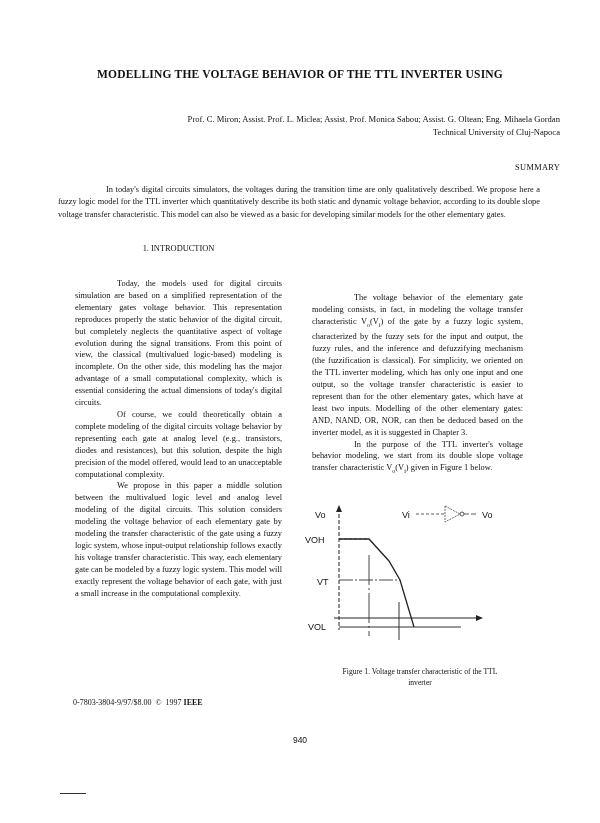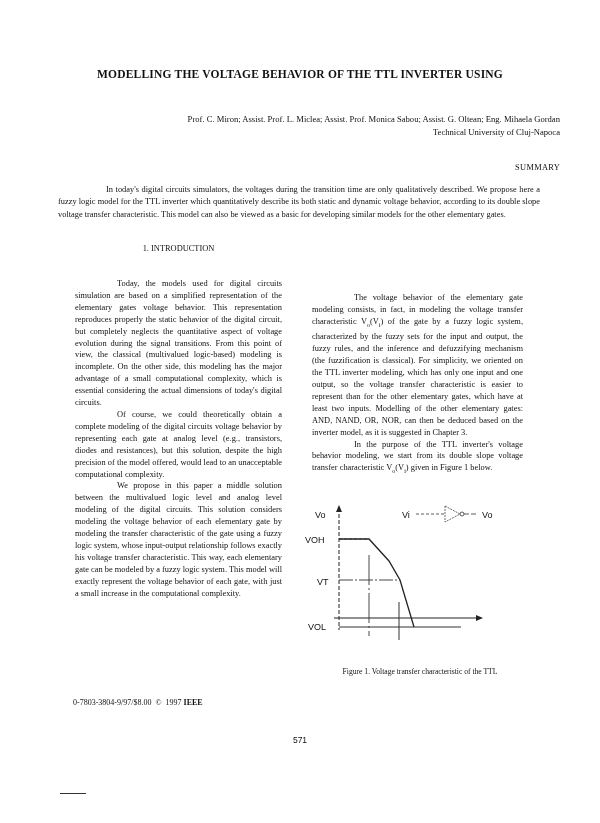--- a/index.html
+++ b/index.html
@@ -85,20 +85,21 @@
   <text x="102" y="18" font-size="9">Vi</text>
   <line x1="116" y1="14" x2="145" y2="14" stroke="#333" stroke-width="0.8" stroke-dasharray="3,2"></line>
   <polygon points="145,6 145,22 160,14" fill="none" stroke="#444" stroke-width="0.8" stroke-dasharray="2,1"></polygon>
   <circle cx="162" cy="14" r="2" fill="none" stroke="#333" stroke-width="0.8"></circle>
   <line x1="164" y1="14" x2="178" y2="14" stroke="#333" stroke-width="0.8" stroke-dasharray="5,2"></line>
   <text x="182" y="18" font-size="9">Vo</text>
 </svg>
 
 <div class="abs fig-caption">
   <div>Figure 1. Voltage transfer characteristic of the TTL</div>
+  <div>inverter</div>
 </div>
 
 <div class="abs copyright">
   <span style="white-space:pre">0-7803-3804-9/97/$8.00  ©  1997 </span><b>IEEE</b>
 </div>
 
-<div class="abs page-num">571</div>
+<div class="abs page-num">940</div>
 <div class="abs dash-mark"></div>
 
 </body></html>

